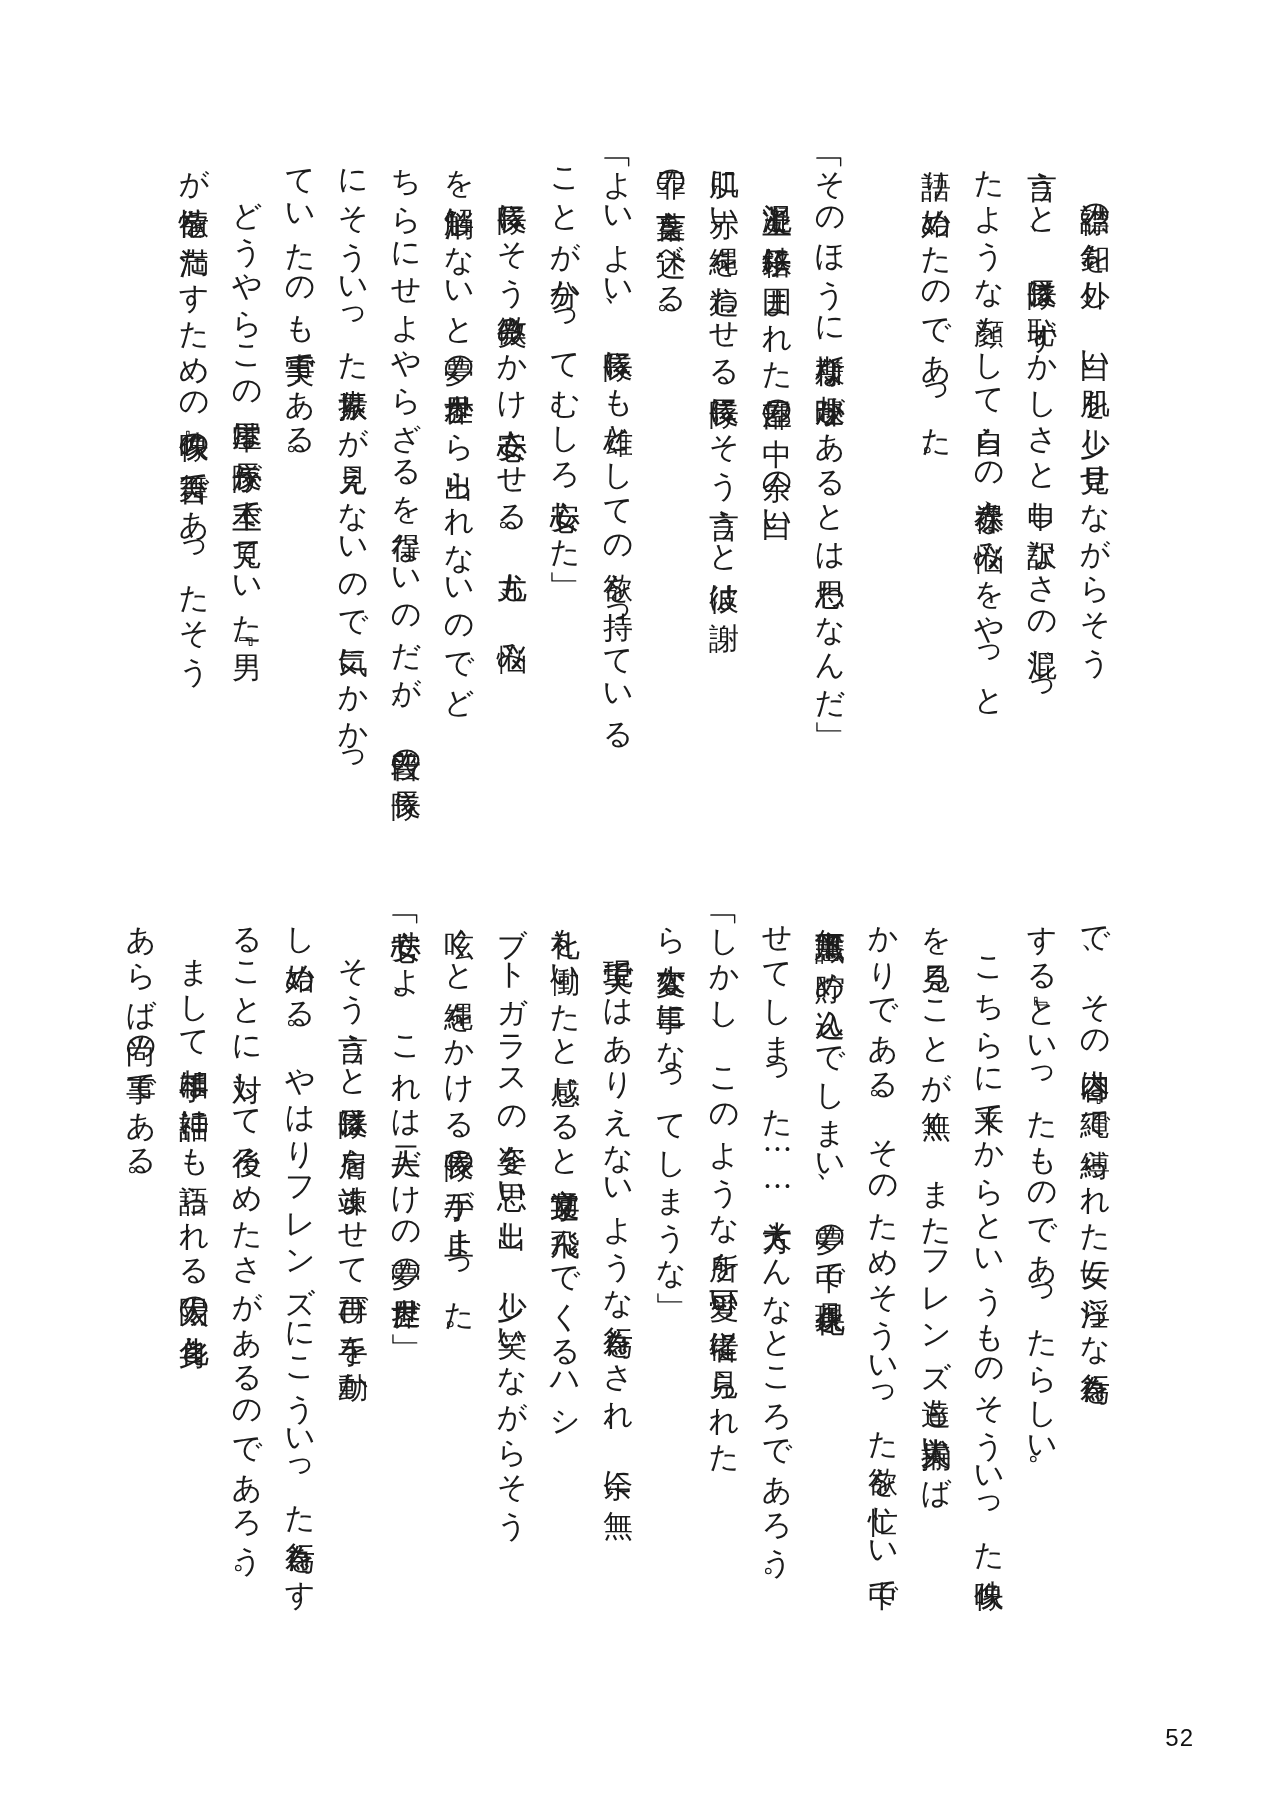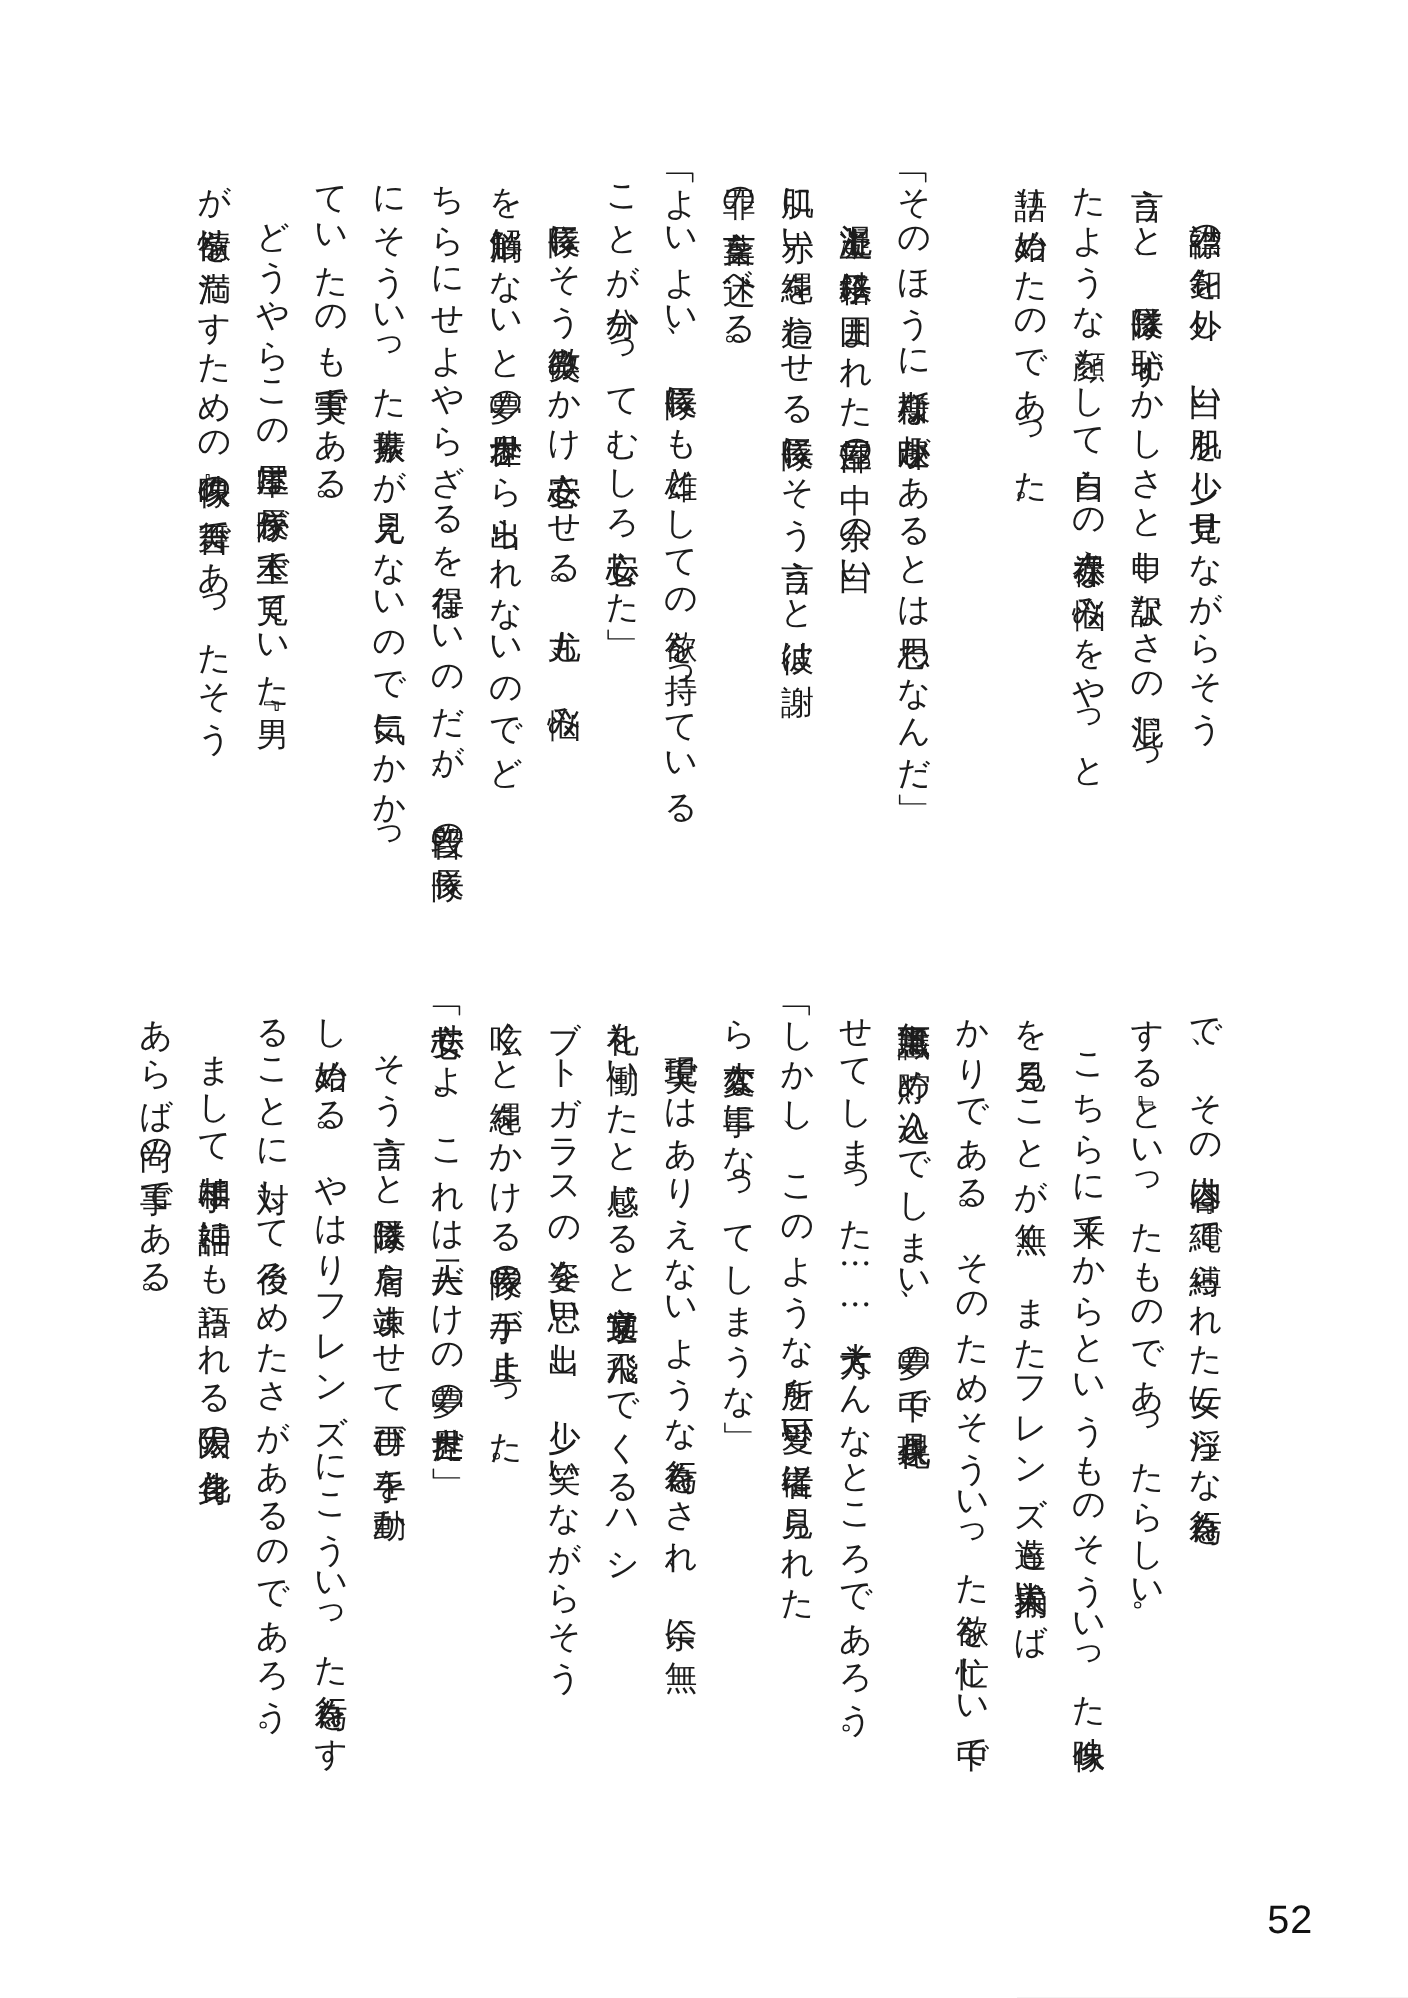--- a/index.html
+++ b/index.html
@@ -32,21 +32,21 @@
   .block-top    { top: 148px; }
   .block-bottom { top: 905px; }
   
   .tcol { }
   .tcol:empty::before { content: "\00a0"; } 
   .pageno {
     position: absolute;
     top: 1724px;
     right: 86px;
     font-family: "Liberation Sans", "DejaVu Sans", sans-serif;
-    font-size: 36px;
+    font-size: 24px;
     letter-spacing: 1px;
     color: #111111;
   }
 </style>
 </head>
 <body>
 
 <div class="page">
 
   <div class="tate block-top"><div class="tcol">　詰襟の釦を外し、白い肌を少し見せながらそう</div><div class="tcol">言うと、隊長は恥ずかしさと申し訳なさの混じっ</div><div class="tcol">たような顔をして自らの赤裸々な悩みをやっと</div><div class="tcol">語り始めたのであった。</div><div class="tcol"></div><div class="tcol">「そのほうに斯様な趣味があるとは思わなんだ」</div><div class="tcol">　混凝土と鉄格子に囲まれた部屋の中、余の白い</div><div class="tcol">肌に赤い縄を這わせる隊長にそう言うと彼は謝</div><div class="tcol">罪の言葉を述べる。</div><div class="tcol">「よいよい、隊長にも雄としての欲を持っている</div><div class="tcol">ことが分かってむしろ安心した」</div><div class="tcol">　隊長にそう微笑みかけ安心させる。尤も、悩み</div><div class="tcol">を解消しないと夢の世界から出られないのでど</div><div class="tcol">ちらにせよやらざるを得ないのだが、普段の隊長</div><div class="tcol">にそういった素振りが見えないので気にかかっ</div><div class="tcol">ていたのも事実である。</div><div class="tcol">　どうやらこの牢屋は隊長が本土で見ていた『男</div><div class="tcol">が情欲を満たすための映像』の舞台であったそう</div></div>

